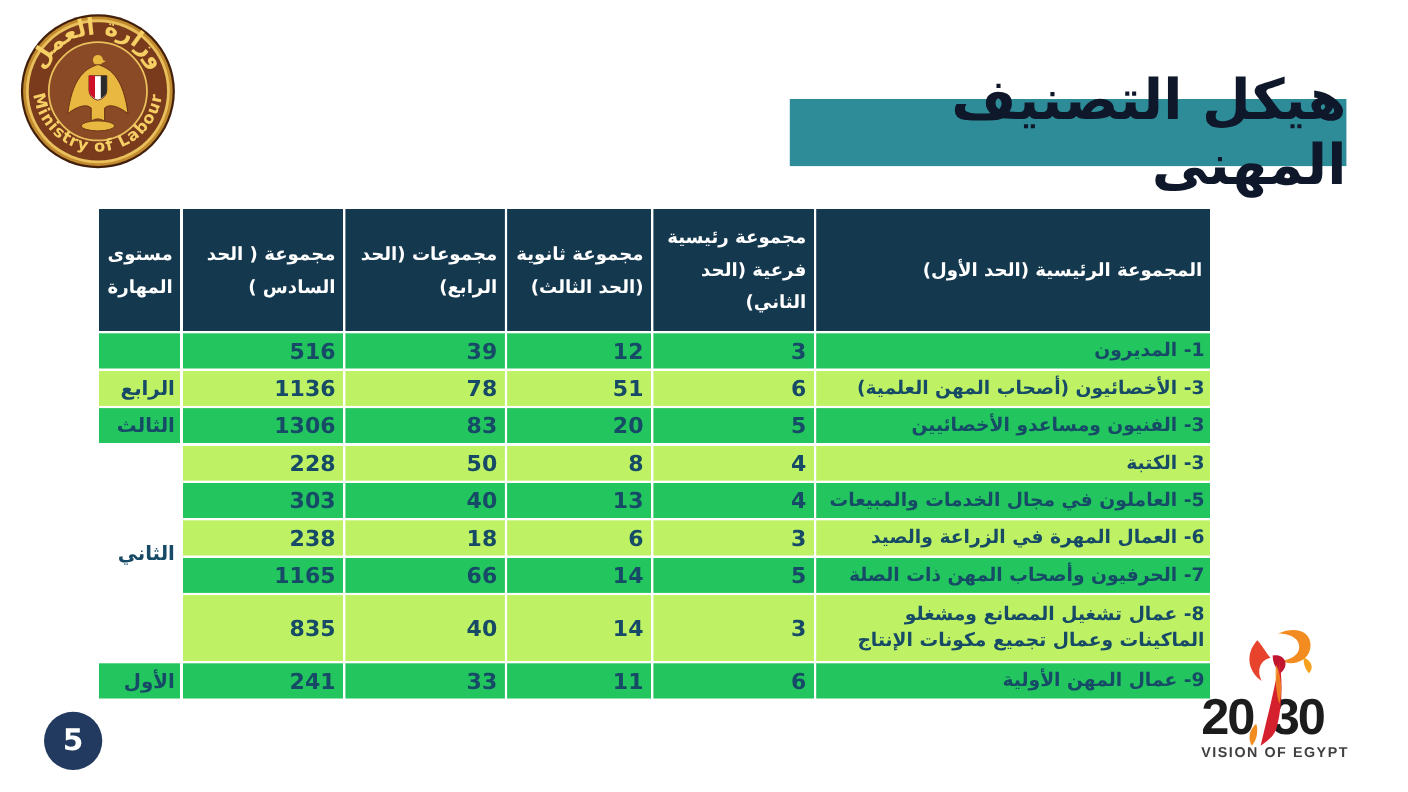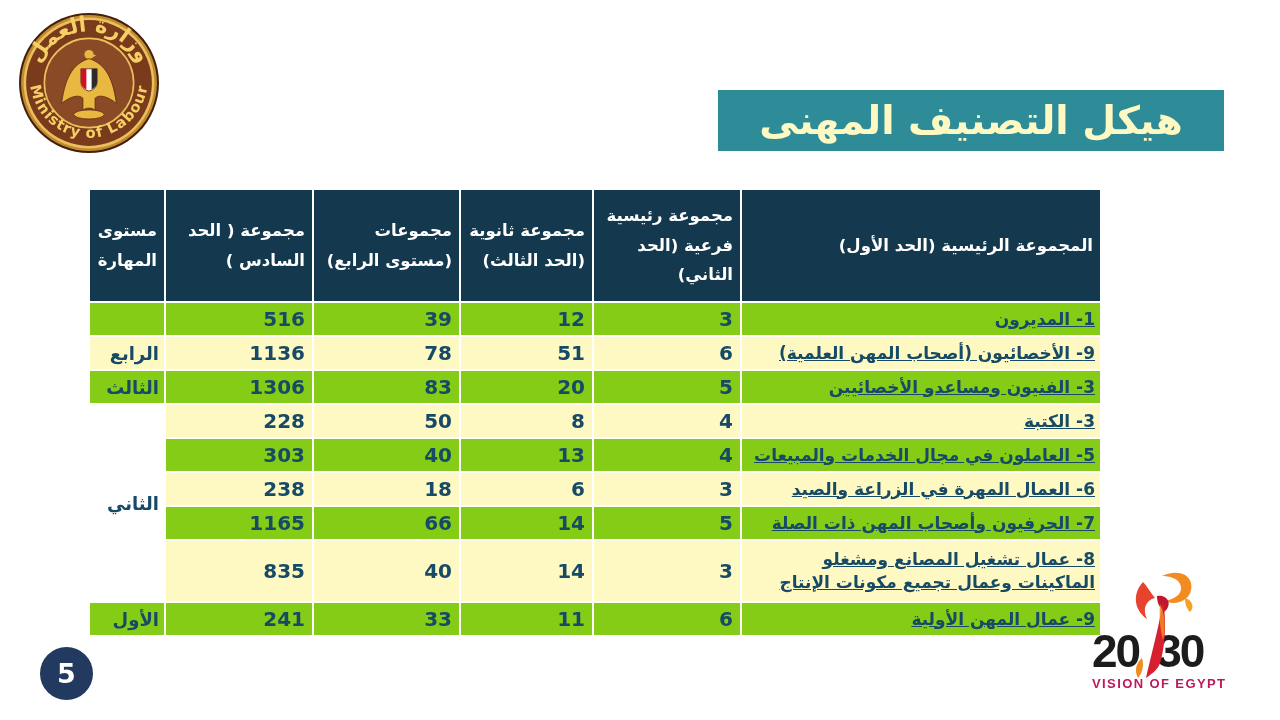--- a/index.html
+++ b/index.html
@@ -4,47 +4,47 @@
 <style>
   html,body { margin:0; padding:0; background:#e8e8e8; }
   .slide {
     position:relative; width:1280px; height:720px; background:#ffffff;
     font-family:"DejaVu Sans", sans-serif; overflow:hidden; margin:0 auto;
   }
 
   
   .title-bar {
     position:absolute; left:718px; top:90px; width:506px; height:61px;
-    background:#2E8C99; color:#fef9c3; direction:rtl;
+    background:#2E8C99; color:#0f172a; direction:rtl;
     display:flex; align-items:center; justify-content:center;
-    font-size:39px; font-weight:bold;
+    font-size:51px; font-weight:bold;
   }
 
   
   .ministry-logo { position:absolute; left:18px; top:12px; width:142px; height:142px; }
 
   
   .table-wrap { position:absolute; left:88px; top:188px; }
   table.cls {
     border-collapse:collapse; table-layout:fixed; width:1012px; direction:rtl;
   }
   table.cls th, table.cls td { border:2px solid #ffffff; overflow:hidden; }
   table.cls thead th {
     background:#14384E; color:#ffffff; font-size:16.5px; font-weight:bold;
     height:111px; vertical-align:middle; text-align:right;
     padding:0 7px; line-height:1.8;
   }
   table.cls tbody td {
     font-weight:bold; color:#164A66; vertical-align:middle; text-align:right;
-    background:#fef9c3;
+    background:#bef264;
   }
   table.cls tbody tr { height:34px; }
   table.cls tbody tr.tall { height:62px; }
-  table.cls tbody tr.gray td { background:#84cc16; }
-  td.lbl { font-size:17px; padding:1px 5px 1px 2px; line-height:1.35;text-decoration:underline; }
+  table.cls tbody tr.gray td { background:#22c55e; }
+  td.lbl { font-size:17px; padding:1px 5px 1px 2px; line-height:1.35; }
   td.num { font-size:20px; padding:0 7px 0 2px; }
   td.skill { font-size:18px; padding:0 5px 0 2px; }
   td.skill-merged { background:#ffffff !important; text-align:right; }
 
   
   .page-badge {
     position:absolute; left:40px; top:647px; width:53px; height:53px;
     border-radius:50%; background:#223A5F; color:#ffffff;
     display:flex; align-items:center; justify-content:center;
     font-size:27px; font-weight:bold;
@@ -55,21 +55,21 @@
   .vision-flame { position:absolute; left:24px; top:0; width:84px; height:112px; z-index:2; }
   .vision-years {
     position:relative; z-index:1; margin-top:61px;
     display:flex; align-items:flex-end; gap:17px;
     font-family:"Liberation Sans","DejaVu Sans",sans-serif;
     font-size:46px; font-weight:800; color:#1c1c1c;
     letter-spacing:-2px; line-height:0.9;
   }
   .vision-caption {
     margin-top:4px; font-family:"Liberation Sans","DejaVu Sans",sans-serif;
-    font-size:13px; font-weight:bold; color:#be185d;
+    font-size:13px; font-weight:bold; color:#404040;
     letter-spacing:1.4px; white-space:nowrap;
   }
 </style>
 </head>
 <body>
 
 <div class="slide">
 
   <svg class="ministry-logo" viewBox="0 0 140 140">
     <circle cx="70" cy="70" r="69" fill="#42200b"></circle>
@@ -106,36 +106,36 @@
           <col style="width:133px">
         <col style="width:147px">
           <col style="width:148px">
           <col style="width:76px">
       </colgroup>
       <thead>
         <tr>
           <th>المجموعة الرئيسية (الحد الأول)</th>
           <th>مجموعة رئيسية فرعية (الحد الثاني)</th>
           <th>مجموعة ثانوية (الحد الثالث)</th>
-          <th>مجموعات (مستوى الرابع)</th>
+          <th>مجموعات (الحد الرابع)</th>
           <th>مجموعة ( الحد السادس )</th>
           <th>مستوى المهارة</th>
         </tr>
       </thead>
       <tbody>
         <tr class="gray">
           <td class="lbl">1- المديرون</td>
           <td class="num">3</td>
           <td class="num">12</td>
           <td class="num">39</td>
           <td class="num">516</td>
           <td class="skill"></td>
         </tr>
         <tr>
-          <td class="lbl">9- الأخصائيون (أصحاب المهن العلمية)</td>
+          <td class="lbl">3- الأخصائيون (أصحاب المهن العلمية)</td>
           <td class="num">6</td>
           <td class="num">51</td>
           <td class="num">78</td>
           <td class="num">1136</td>
           <td class="skill">الرابع</td>
         </tr>
         <tr class="gray">
           <td class="lbl">3- الفنيون ومساعدو الأخصائيين</td>
           <td class="num">5</td>
           <td class="num">20</td>

